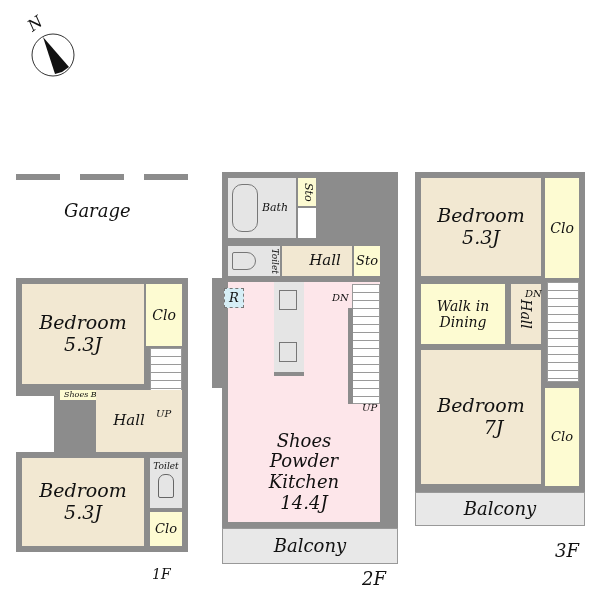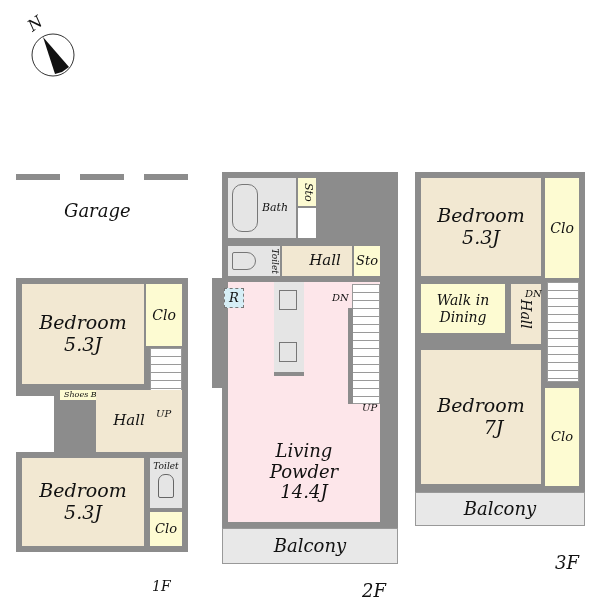--- a/index.html
+++ b/index.html
@@ -11,21 +11,21 @@
           text-align:center; font-style:italic; color:#111; line-height:1.15; }
   .beige { background:#f2e8d2; }
   .yellow { background:#fdfbd2; }
   .blue { background:#e5e5e5; }
   .pink { background:#fde6ea; }
   .grey { background:#e8e8e8; }
   .white { background:#ffffff; }
   .lbl { font-style:italic; color:#111; white-space:nowrap; }
   .stairs { background:
       repeating-linear-gradient(to bottom, #ffffff 0 7px, #9a9a9a 7px 8px); border:1px solid #9a9a9a; }
-  .floor-label { font-size:22px; font-style:italic;margin-top:12px; }
+  .floor-label { font-size:22px; font-style:italic; }
 </style>
 </head>
 <body>
 
 <div class="abs" style="left:20px;top:10px;width:60px;height:70px;">
   <div class="abs lbl" style="left:8px;top:4px;font-size:16px;transform:rotate(-35deg);">N</div>
   <svg class="abs" style="left:8px;top:20px;" width="50" height="50" viewBox="0 0 50 50">
     <circle cx="25" cy="25" r="21" fill="#fff" stroke="#333" stroke-width="1"></circle>
     <polygon points="15,7 41,37 34,42 27,44" fill="#111"></polygon>
   </svg>
@@ -93,22 +93,23 @@
     <div class="abs" style="left:34px;top:10px;font-size:9px;transform:rotate(90deg);">Toilet</div>
   </div>
   <div class="abs room beige" style="left:70px;top:74px;width:70px;height:30px;">
     <div style="font-size:15px;margin-left:16px;">Hall</div>
   </div>
   <div class="abs room yellow" style="left:142px;top:74px;width:26px;height:30px;">
     <div style="font-size:13px;">Sto</div>
   </div>
 
   <div class="abs room pink" style="left:16px;top:110px;width:152px;height:240px;">
-    <div style="font-size:18px;margin-top:140px;">Living</div>
+    <div style="font-size:18px;margin-top:140px;">Shoes</div>
     <div style="font-size:18px;">Powder</div>
+    <div style="font-size:18px;">Kitchen</div>
     <div style="font-size:18px;">14.4J</div>
   </div>
   <div class="abs room grey" style="left:12px;top:116px;width:20px;height:20px;border:1px dashed #777;background:#d6eef6;">
     <div style="font-size:13px;">R</div>
   </div>
   <div class="abs blue" style="left:62px;top:110px;width:30px;height:90px;">
     <div class="abs" style="left:5px;top:8px;width:18px;height:20px;border:1px solid #777;"></div>
     <div class="abs" style="left:5px;top:60px;width:18px;height:20px;border:1px solid #777;"></div>
   </div>
   <div class="abs wall" style="left:62px;top:200px;width:30px;height:4px;"></div>
@@ -126,21 +127,21 @@
 <div class="abs" style="left:415px;top:172px;width:170px;height:420px;">
   <div class="abs wall" style="left:0;top:0;width:170px;height:320px;"></div>
 
   <div class="abs room beige" style="left:6px;top:6px;width:120px;height:98px;">
     <div style="font-size:19px;">Bedroom</div>
     <div style="font-size:19px;">5.3J</div>
   </div>
   <div class="abs room yellow" style="left:130px;top:6px;width:34px;height:100px;">
     <div style="font-size:14px;">Clo</div>
   </div>
-  <div class="abs room yellow" style="left:6px;top:112px;width:84px;height:49px;">
+  <div class="abs room yellow" style="left:6px;top:112px;width:84px;height:60px;">
     <div style="font-size:14px;">Walk in</div>
     <div style="font-size:14px;">Dining</div>
   </div>
   <div class="abs room beige" style="left:96px;top:112px;width:30px;height:60px;">
     <div style="font-size:14px;transform:rotate(90deg);">Hall</div>
   </div>
   <div class="abs lbl" style="left:110px;top:116px;font-size:10px;">DN</div>
   <div class="abs stairs" style="left:132px;top:110px;width:32px;height:100px;"></div>
 
   <div class="abs room beige" style="left:6px;top:178px;width:120px;height:134px;">

